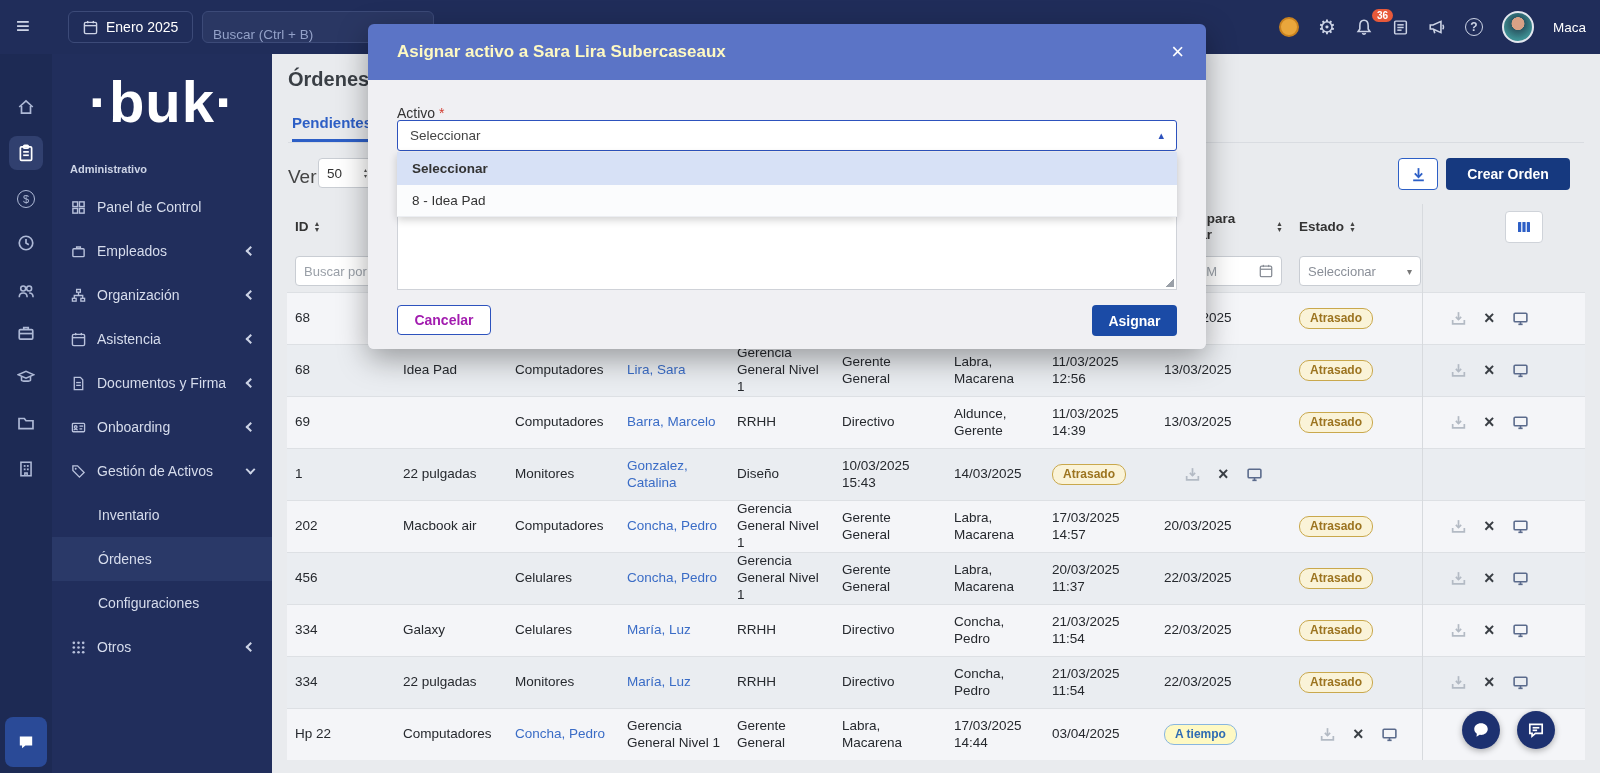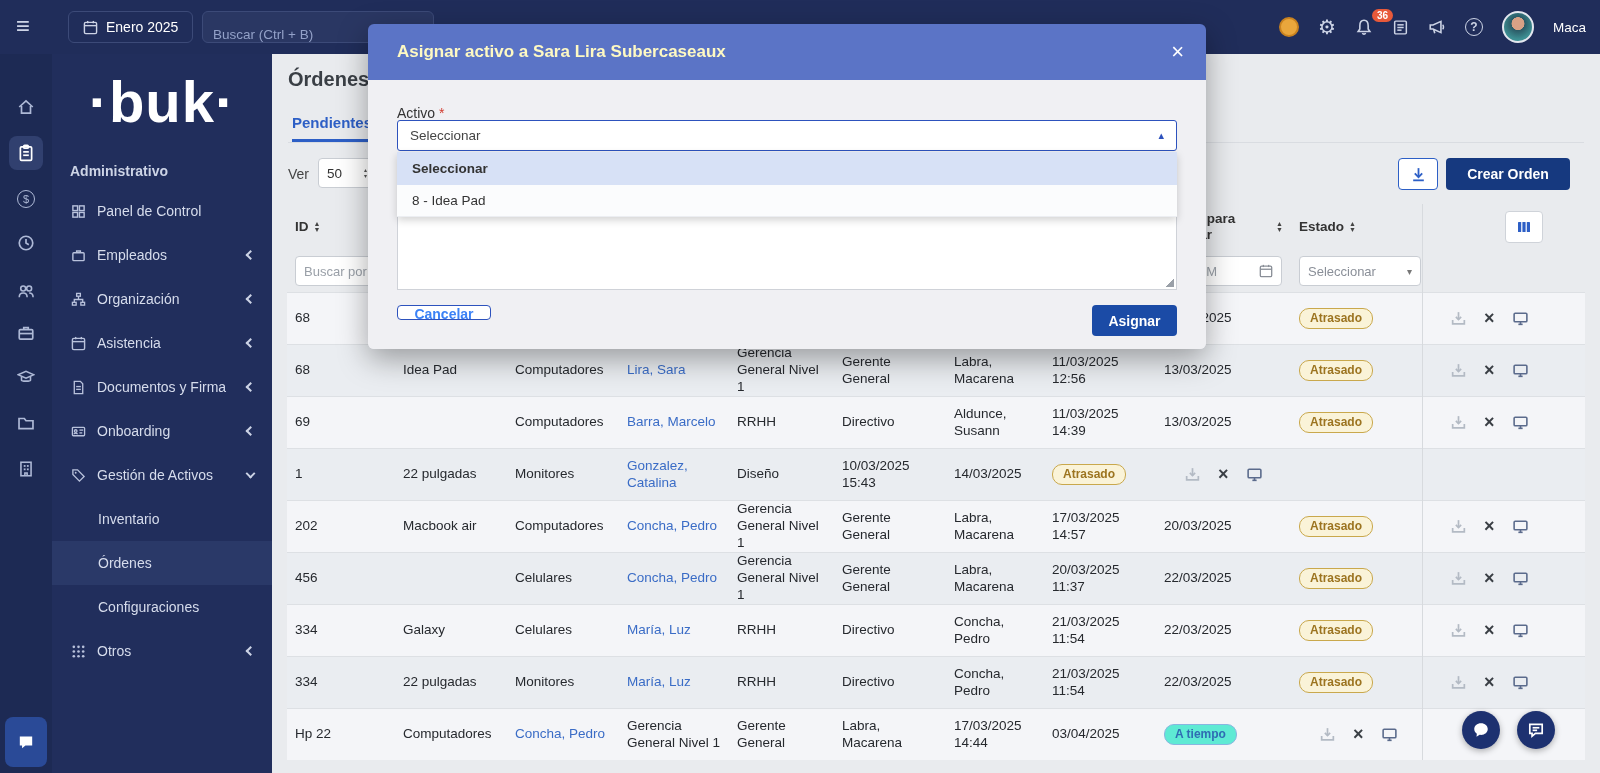--- a/index.html
+++ b/index.html
@@ -35,38 +35,38 @@
   .rail .ric { position:absolute; left:50%; transform:translateX(-50%); color:#aeb9d6; display:flex;
     align-items:center; justify-content:center; width:34px; height:34px; cursor:pointer; }
   .rail .ric.active { background:#31406f; border-radius:8px; color:#fff; }
   .circletxt { width:18px; height:18px; border:1.5px solid currentColor; border-radius:50%; font-size:11px;
     display:flex; align-items:center; justify-content:center; }
   .launcher { position:absolute; left:5px; bottom:6px; width:42px; height:50px; background:#2a4a97; border-radius:8px;
     display:flex; align-items:center; justify-content:center; color:#fff; cursor:pointer; }
 
   .menu { position:absolute; left:52px; top:54px; width:220px; height:719px; background:#212e5c; z-index:4; color:#d6dcec; }
   .logo { margin:14px 0 4px 0; text-align:center; color:#fff; font-size:58px; font-weight:bold; letter-spacing:1px; }
-  .section { margin:28px 0 10px 18px; font-size:14px; font-weight:bold; color:#cdd4e6; }
+  .section { margin:28px 0 10px 18px; font-size:11px; font-weight:bold; color:#cdd4e6; }
   .mitem { position:relative; height:44px; display:flex; align-items:center; gap:10px; padding:0 14px 0 18px;
     font-size:14px; cursor:pointer; }
   .mitem .mic { color:#b9c2dc; display:flex; width:17px; justify-content:center; }
   .chev { width:7px; height:7px; border-right:2px solid #cdd4e6; border-bottom:2px solid #cdd4e6;
     position:absolute; right:18px; top:50%; }
   .chev.left { transform:translateY(-50%) rotate(135deg); }
   .chev.down { transform:translateY(-70%) rotate(45deg); }
   .subitem { height:44px; display:flex; align-items:center; padding-left:46px; font-size:14px; cursor:pointer; }
   .subitem.active { background:#2a3968; }
 
   
   .main { position:absolute; left:272px; top:54px; width:1328px; height:719px; }
   .pgtitle { position:absolute; left:16px; top:14px; font-size:20px; font-weight:bold; color:#3a3f45; }
   .tabbar { position:absolute; left:16px; right:16px; top:56px; height:33px; border-bottom:1px solid #d9dce1; }
   .tab { position:absolute; left:4px; top:4px; color:#2d5fc6; font-size:15px; font-weight:bold; padding-bottom:8px;
     border-bottom:3px solid #2d5fc6; cursor:pointer; }
-  .verlbl { position:absolute; left:16px; top:112px; font-size:14px; color:#444; }
+  .verlbl { position:absolute; left:16px; top:112px; font-size:19px; color:#444; }
   .verselect { position:absolute; left:46px; top:104px; width:58px; height:30px; background:#fff;
     border:1px solid #c9cdd3; border-radius:4px; display:flex; align-items:center; justify-content:space-between;
     padding:0 8px; font-size:13.5px; color:#333; cursor:pointer; }
   .spin { display:flex; flex-direction:column; font-size:6px; line-height:1; color:#555; }
   .dlbtn { position:absolute; left:1126px; top:104px; width:40px; height:32px; background:#fff;
     border:1px solid #2d5fc6; border-radius:4px; color:#2d5fc6; display:flex; align-items:center; justify-content:center; cursor:pointer; }
   .createbtn { position:absolute; left:1174px; top:104px; width:124px; height:32px; background:#16397f; color:#fff;
     border:none; border-radius:4px; font-size:14px; font-weight:bold; cursor:pointer; font-family:"Liberation Sans",sans-serif; }
 
   
@@ -86,21 +86,21 @@
   .fdate { left:877px; width:118px; display:flex; align-items:center; justify-content:space-between; color:#9aa0a8; cursor:text; }
   .fselect { left:1012px; width:122px; display:flex; align-items:center; justify-content:space-between; color:#8a8f98; cursor:pointer; }
 
   .trow { display:grid; grid-template-columns:var(--cols); height:52px; border-top:1px solid #dde0e4; }
   .trow:nth-child(odd) { background:#f4f5f8; }
   .trow:nth-child(even) { background:#eaedf1; }
   .cell { display:flex; align-items:center; padding:4px 8px; font-size:13.5px; color:#26292e; line-height:1.25; overflow:hidden; }
   .link { color:#3a6cc6; cursor:pointer; }
   .badge { font-size:12px; font-weight:bold; padding:2px 10px; border-radius:10px; white-space:nowrap; }
   .badge-late { background:#faf3d8; color:#9c7420; border:1px solid #c9a84c; }
-  .badge-ontime { background:#5eead4; color:#2f6cb3; border:1px solid #88b6e0; }
+  .badge-ontime { background:#fef9c3; color:#2f6cb3; border:1px solid #88b6e0; }
   .actions { gap:17px; padding-left:28px; }
   .rowicon { display:flex; align-items:center; color:#b3bac4; cursor:pointer; }
   .rowicon.x { color:#3a3f45; font-size:18px; font-weight:bold; }
   .rowicon.mon { color:#5b6b8c; }
 
   
   .modal { position:absolute; left:368px; top:24px; width:838px; height:325px; z-index:50;
     border-radius:6px; box-shadow:0 10px 30px rgba(0,0,0,0.35); }
   .mhead { height:56px; background:#5b74c6; border-radius:6px 6px 0 0; display:flex; align-items:center; }
   .mtitle { color:#fef9c3; font-size:17px; font-weight:bold; margin-left:29px; flex:1; }
@@ -113,22 +113,22 @@
     padding:0 12px; font-size:13.5px; color:#444; cursor:pointer; }
   .mselect .caret { color:#2d52bd; font-size:11px; }
   .mtextarea { position:absolute; left:29px; top:72px; width:780px; height:138px; background:#fff;
     border:1px solid #cfd2d8; }
   .resize { position:absolute; right:2px; bottom:2px; width:8px; height:8px;
     background:linear-gradient(135deg, transparent 50%, #9aa0a8 50%); cursor:nwse-resize; }
   .mdrop { position:absolute; left:29px; top:72px; width:780px; z-index:2; box-shadow:0 3px 8px rgba(0,0,0,0.18); }
   .opt { height:33px; display:flex; align-items:center; padding-left:15px; font-size:13.5px; color:#333; cursor:pointer; }
   .opt.sel { background:#d7e1f6; font-weight:bold; }
   .opt.plain { background:#fbfcfd; height:32px; border-bottom:1px solid #eceef2; }
-  .mcancel { position:absolute; left:29px; top:225px; width:94px; height:15px; background:#fff;
-    border:1.5px solid #2d52bd; border-radius:4px; color:#3b82f6; font-size:14px; font-weight:bold; cursor:pointer;
+  .mcancel { position:absolute; left:29px; top:225px; width:94px; height:30px; background:#fff;
+    border:1.5px solid #2d52bd; border-radius:4px; color:#a21caf; font-size:14px; font-weight:bold; cursor:pointer;
     font-family:"Liberation Sans",sans-serif; }
   .msubmit { position:absolute; left:724px; top:225px; width:85px; height:31px; background:#1b4ba6;
     border:none; border-radius:4px; color:#fff; font-size:14px; font-weight:bold; cursor:pointer;
     font-family:"Liberation Sans",sans-serif; }
 
   
   .fab { position:absolute; width:38px; height:38px; border-radius:50%; background:#1d3170; z-index:60;
     display:flex; align-items:center; justify-content:center; color:#fff; cursor:pointer; box-shadow:0 2px 6px rgba(0,0,0,0.3); }
   .fab1 { left:1462px; top:711px; }
   .fab2 { left:1517px; top:711px; }
@@ -516,21 +516,21 @@
   </div>
         <div class="trow">
     <div class="cell">69</div>
     <div class="cell"></div>
     <div class="cell">Computadores</div>
     <div class="cell">
             <span class="link">Barra, Marcelo</span>
           </div>
     <div class="cell">RRHH</div>
     <div class="cell">Directivo</div>
-    <div class="cell">Aldunce, Susann</div>
+    <div class="cell">Aldunce, Gerente</div>
     <div class="cell">11/03/2025 14:39</div>
     <div class="cell">13/03/2025</div>
     <div class="cell">
             <span class="badge badge-late">Atrasado</span>
           </div>
     <div class="cell actions">
       <span class="rowicon">
         <svg viewBox="0 0 16 16" width="17" height="17" fill="none" stroke="currentColor" stroke-width="1.6">
                 <path d="M8 2 V9"></path>
                 <path d="M5.5 6.5 L8 9 L10.5 6.5"></path>

